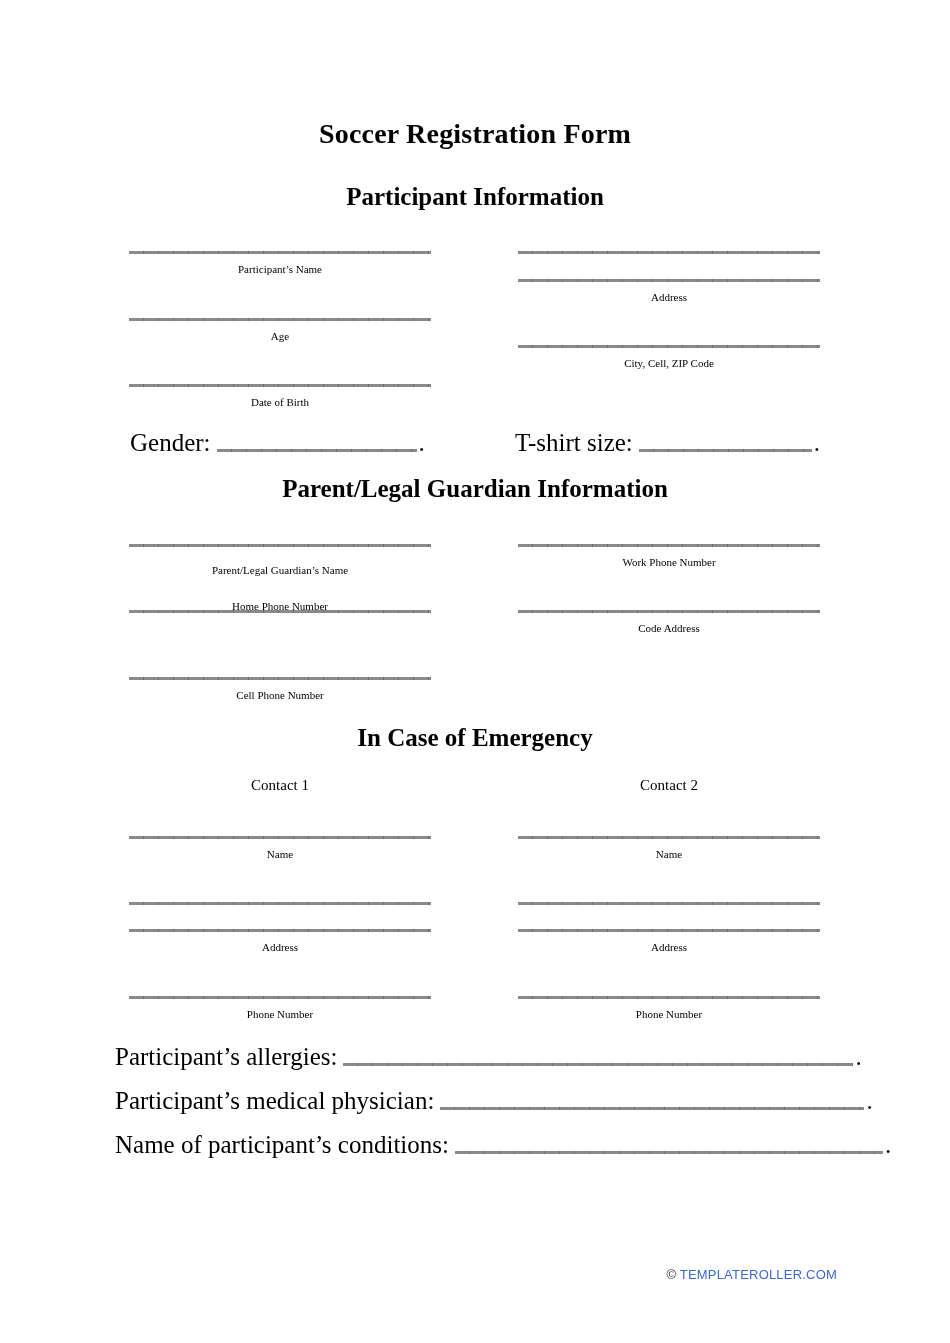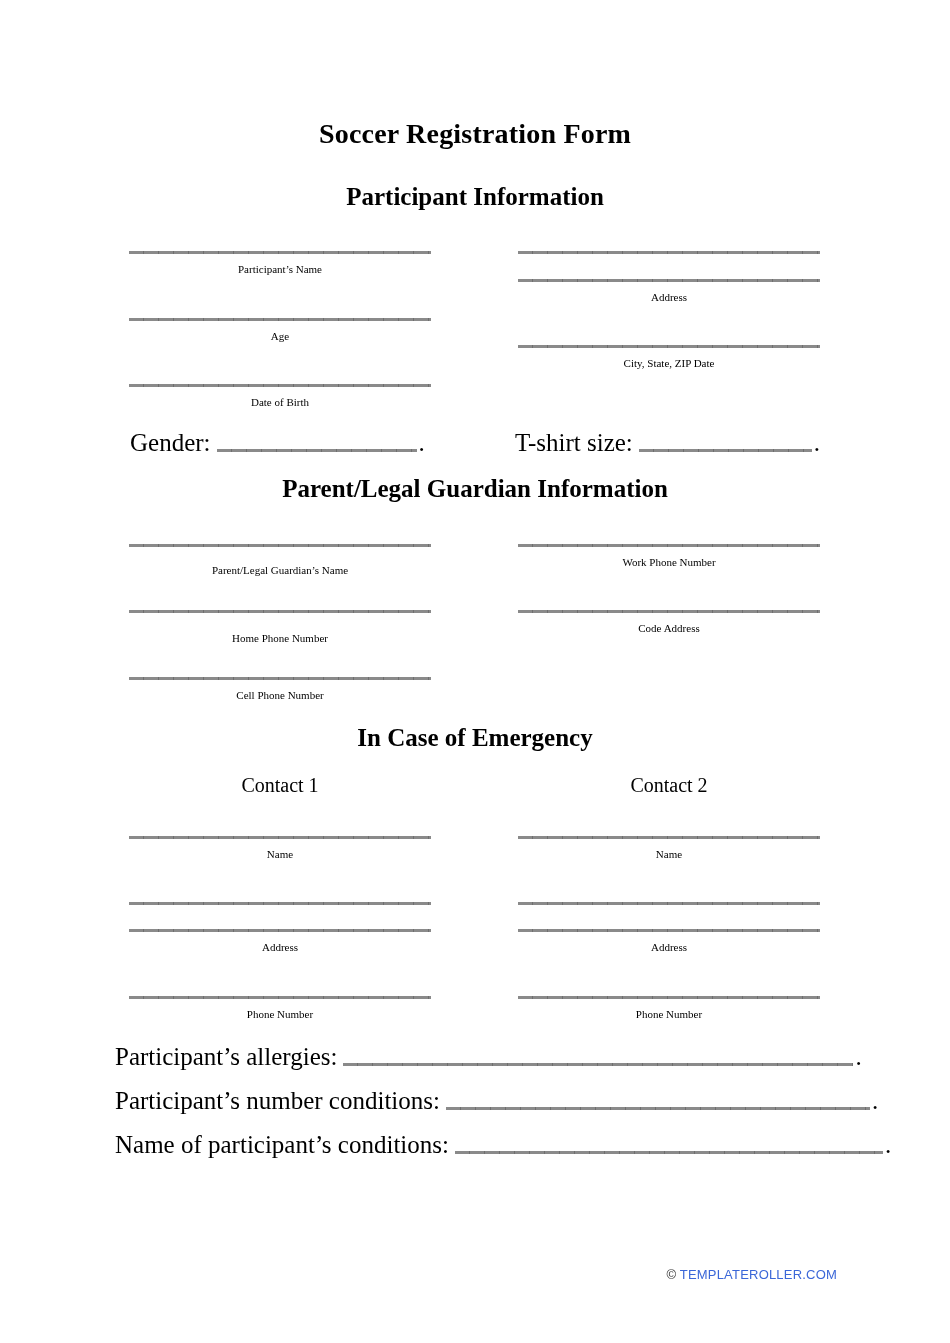--- a/index.html
+++ b/index.html
@@ -43,21 +43,21 @@
     font-size: 25px;
     font-weight: bold;
     line-height: 30px;
   }
   .st-participant { top: 182px; }
   .st-parent      { top: 474px; }
   .st-emergency   { top: 723px; }
 
   .contact-head {
     position: absolute;
-    font-size: 20px;
+    font-size: 15px;
     font-weight: normal;
     text-align: center;
     line-height: 25px;
     width: 302px;
   }
   .ch-left  { left: 129px; top: 773px; }
   .ch-right { left: 518px; top: 773px; }
 
   
   .rule {
@@ -138,37 +138,37 @@
   <div class="caption cap-l" style="top:326px;">Age</div>
 
   <div class="rule col-l" style="top:384px;"></div>
   <div class="caption cap-l" style="top:392px;">Date of Birth</div>
 
   <div class="rule col-r" style="top:251px;"></div>
   <div class="rule col-r" style="top:279px;"></div>
   <div class="caption cap-r" style="top:287px;">Address</div>
 
   <div class="rule col-r" style="top:345px;"></div>
-  <div class="caption cap-r" style="top:353px;">City, State, ZIP Date</div>
+  <div class="caption cap-r" style="top:353px;">City, Cell, ZIP Code</div>
 
   <div class="inline-field" style="left:130px; top:430px;">
     <span class="lbl">Gender:</span><span class="blank" style="width:200px;"></span><span class="dot">.</span>
   </div>
 
   <div class="inline-field" style="left:515px; top:430px;">
     <span class="lbl">T-shirt size:</span><span class="blank" style="width:173px;"></span><span class="dot">.</span>
   </div>
 
   <div class="section-title st-parent">Parent/Legal Guardian Information</div>
 
   <div class="rule col-l" style="top:544px;"></div>
   <div class="caption cap-l" style="top:552px;margin-top:8px;">Parent/Legal Guardian’s Name</div>
 
   <div class="rule col-l" style="top:610px;"></div>
-  <div class="caption cap-l" style="top:628px;">Home Phone Number</div>
+  <div class="caption cap-l" style="top:596px;">Home Phone Number</div>
 
   <div class="rule col-l" style="top:677px;"></div>
   <div class="caption cap-l" style="top:685px;">Cell Phone Number</div>
 
   <div class="rule col-r" style="top:544px;"></div>
   <div class="caption cap-r" style="top:552px;">Work Phone Number</div>
 
   <div class="rule col-r" style="top:610px;"></div>
   <div class="caption cap-r" style="top:618px;">Code Address</div>
 
@@ -195,21 +195,21 @@
   <div class="caption cap-r" style="top:937px;">Address</div>
 
   <div class="rule col-r" style="top:996px;"></div>
   <div class="caption cap-r" style="top:1004px;">Phone Number</div>
 
   <div class="inline-field" style="left:115px; top:1044px;">
     <span class="lbl">Participant’s allergies:</span><span class="blank" style="width:510px;"></span><span class="dot">.</span>
   </div>
 
   <div class="inline-field" style="left:115px; top:1088px;">
-    <span class="lbl">Participant’s number conditions:</span><span class="blank" style="width:424px;"></span><span class="dot">.</span>
+    <span class="lbl">Participant’s medical physician:</span><span class="blank" style="width:424px;"></span><span class="dot">.</span>
   </div>
 
   <div class="inline-field" style="left:115px; top:1132px;">
     <span class="lbl">Name of participant’s conditions:</span><span class="blank" style="width:428px;"></span><span class="dot">.</span>
   </div>
 
 
   <div class="footer-mark">
     <span class="c-sym">©</span><span> TEMPLATEROLLER.COM</span>
   </div>

